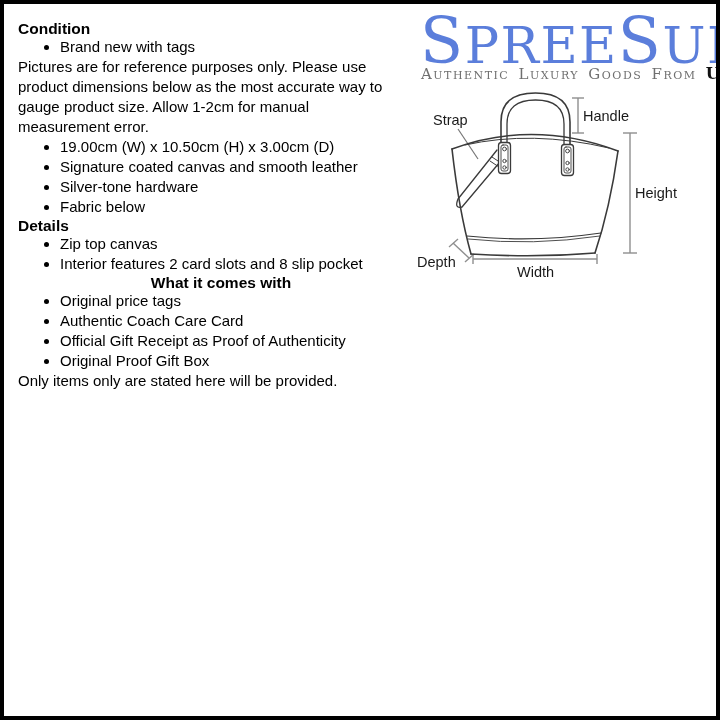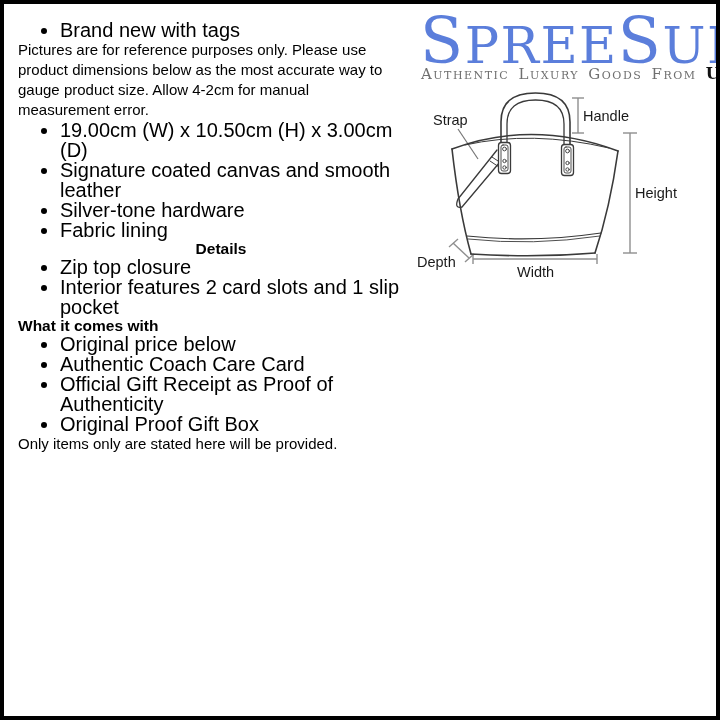--- a/index.html
+++ b/index.html
@@ -14,26 +14,26 @@
     color:#000;
   }
   .content{
     position:absolute;left:14px;top:0;width:406px;padding-top:16px;
   }
   .content h2{
     margin:0;font-size:15.5px;font-weight:bold;line-height:17px;color:#000;
     font-family:"Liberation Sans",sans-serif;
   }
   .content ul{margin:0;padding:0 0 0 42px;list-style:disc;}
-  .content li{font-size:20px;line-height:20px;}
+  .content li{font-size:15px;line-height:20px;}
   .content p{margin:0;font-size:15px;line-height:20px;}
   .prewrap{white-space:pre-line;}
   .mt28{margin-top:28px;} .mt26{margin-top:26px;} .mt21{margin-top:21px;}
-  .mt23{margin-top:23px;} .mt36{margin-top:36px;} .mt39{margin-top:39px;text-align:center;}
-  .mt25{margin-top:25px;} .mt22{margin-top:22px;} .mt15{margin-top:15px;}
+  .mt23{margin-top:23px;} .mt36{margin-top:36px;} .mt39{margin-top:39px;}
+  .mt25{margin-top:25px;} .mt22{margin-top:22px;text-align:center;} .mt15{margin-top:15px;}
 
   .brandlogo{
     position:absolute;left:416px;top:6px;
     white-space:nowrap;
     font-family:"DejaVu Serif","Liberation Serif",serif;
     color:#5b7edb;
     line-height:63px;
     letter-spacing:1.5px;
   }
   .brandlogo .big{font-size:63px;}
@@ -57,47 +57,48 @@
     font-size:14.5px;fill:#1a1a1a;
   }
 </style>
 </head>
 <body>
 
 <div class="page">
 
   <div class="content">
 
+    <h2>Condition</h2>
     <ul class="mt28">
       <li>Brand new with tags</li>
     </ul>
 
     <p class="mt21 prewrap">Pictures are for reference purposes only. Please use
 product dimensions below as the most accurate way to
-gauge product size. Allow 4-2cm for manual
+gauge product size. Allow 1-2cm for manual
 measurement error.</p>
     <ul class="mt23">
       <li>19.00cm (W) x 10.50cm (H) x 3.00cm (D)</li>
     </ul>
 
     <ul class="mt26">
       <li>Signature coated canvas and smooth leather</li>
       <li>Silver-tone hardware</li>
-      <li>Fabric lining</li>
+      <li>Fabric below</li>
     </ul>
 
     <h2 class="mt39">Details</h2>
     <ul class="mt25">
-      <li>Zip top closure</li>
-      <li>Interior features 2 card slots and 1 slip pocket</li>
+      <li>Zip top canvas</li>
+      <li>Interior features 2 card slots and 8 slip pocket</li>
     </ul>
 
     <h2 class="mt22">What it comes with</h2>
     <ul class="mt23">
-      <li>Original price below</li>
+      <li>Original price tags</li>
       <li>Authentic Coach Care Card</li>
       <li>Official Gift Receipt as Proof of Authenticity</li>
       <li>Original Proof Gift Box</li>
     </ul>
 
     <p class="mt15">Only items only are stated here will be provided.</p>
   </div>
 
   <div class="brandlogo">
     <span class="big">S</span><span class="small">PREE</span><span class="big">S</span><span class="small">UKI</span>

